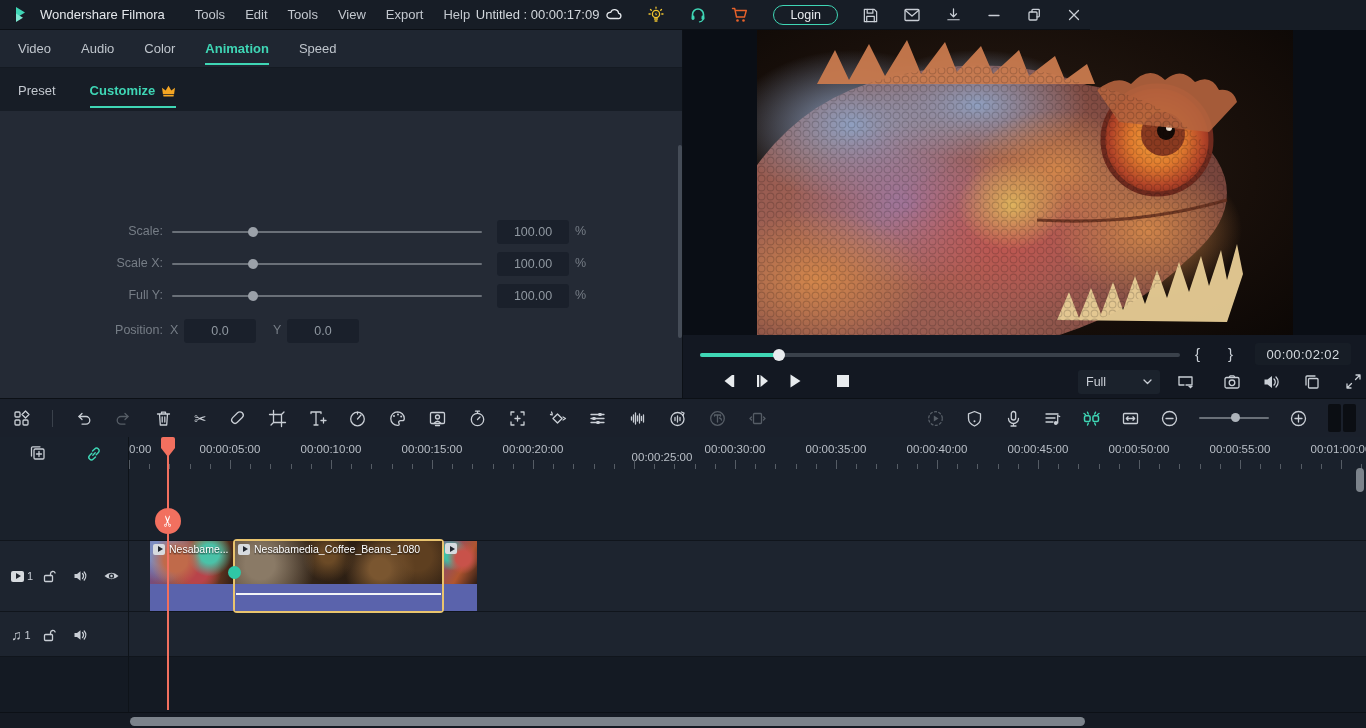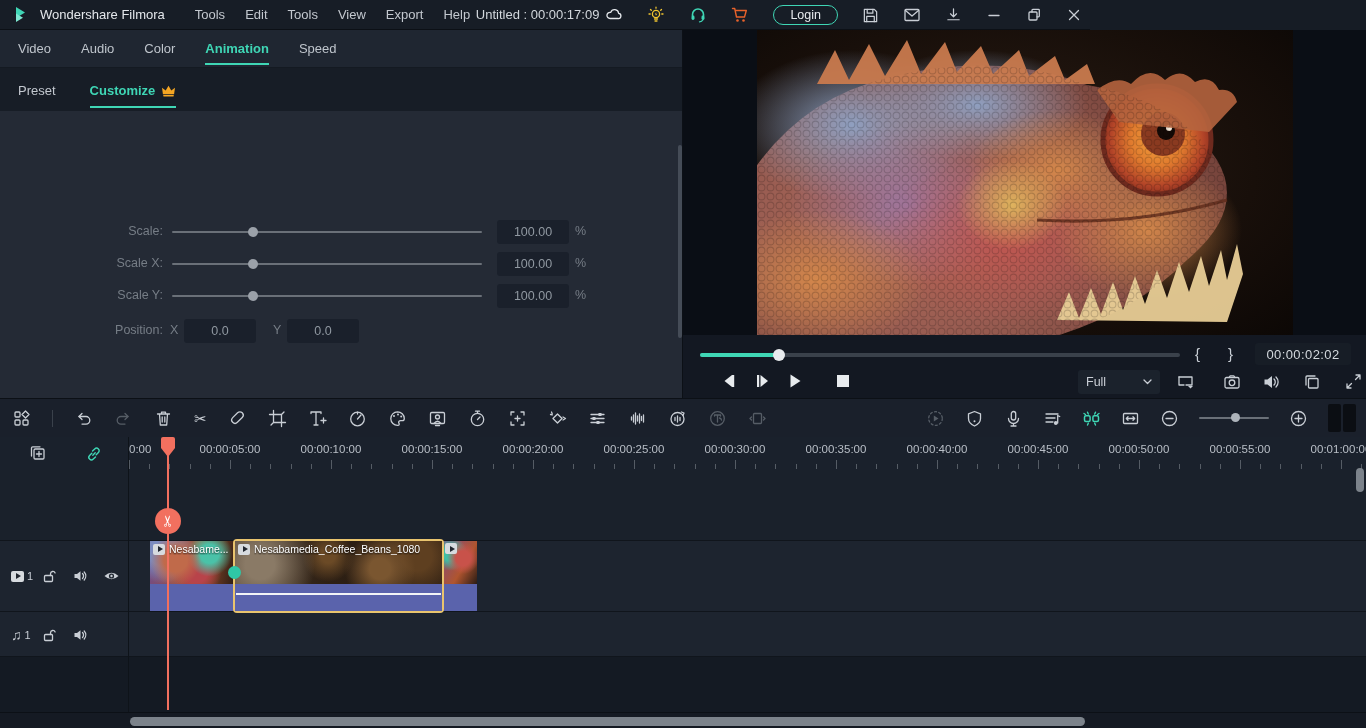--- a/index.html
+++ b/index.html
@@ -226,21 +226,21 @@
       <div class="ctl-row" style="top:141px;">
         <span class="ctl-label">Scale X:</span>
         <div class="slider">
             <div class="thumb" style="left:76px;"></div>
           </div>
         <div class="valbox" style="left:497px;">100.00</div>
         <span class="pct">%</span>
       </div>
 
       <div class="ctl-row" style="top:173px;">
-        <span class="ctl-label">Scale Y:</span>
+        <span class="ctl-label">Full Y:</span>
         <div class="slider">
             <div class="thumb" style="left:76px;"></div>
           </div>
         <div class="valbox" style="left:497px;">100.00</div>
         <span class="pct">%</span>
       </div>
 
       <div class="ctl-row" style="top:208px;">
         <span class="ctl-label">Position:</span>
         <span class="pos-lab" style="left:170px;">X</span>
@@ -516,21 +516,21 @@
       </svg>
       <svg style="position:absolute; left:85px; top:8px;" width="18" height="18" viewBox="0 0 18 18">
         <path d="M7.8 10.2 L10.2 7.8 M6.8 8.2 l-2.2 2.2 a2.6 2.6 0 0 0 3.7 3.7 l2.2 -2.2 M11.2 9.8 l2.2 -2.2 a2.6 2.6 0 0 0 -3.7 -3.7 L7.5 6.1" fill="none" stroke="#3FD6B5" stroke-width="1.4" stroke-linecap="round"></path>
       </svg>
       <div class="ruler-scale">
           <span class="rlabel" style="left: 1px;">00:00:00</span>
           <span class="rlabel" style="left: 102px;">00:00:05:00</span>
           <span class="rlabel" style="left: 203px;">00:00:10:00</span>
           <span class="rlabel" style="left: 304px;">00:00:15:00</span>
           <span class="rlabel" style="left: 405px;">00:00:20:00</span>
-          <span class="rlabel" style="left: 506px;">00:00:25:00</span>
+          <span class="rlabel" style="left: 534px; margin-top: 8px;">00:00:25:00</span>
           <span class="rlabel" style="left: 607px;">00:00:30:00</span>
           <span class="rlabel" style="left: 708px;">00:00:35:00</span>
           <span class="rlabel" style="left: 809px;">00:00:40:00</span>
           <span class="rlabel" style="left: 910px;">00:00:45:00</span>
           <span class="rlabel" style="left: 1011px;">00:00:50:00</span>
           <span class="rlabel" style="left: 1112px;">00:00:55:00</span>
           <span class="rlabel" style="left: 1213px;">00:01:00:00</span>
           <div class="rtick" style="left: 1px; height: 9px;"></div>
           <div class="rtick" style="left: 21.2px; height: 5px;"></div>
           <div class="rtick" style="left: 41.4px; height: 5px;"></div>

